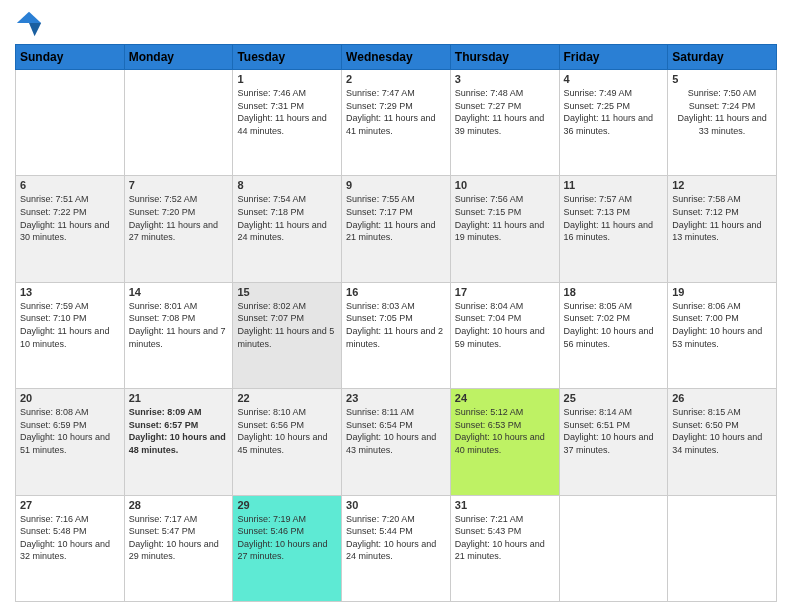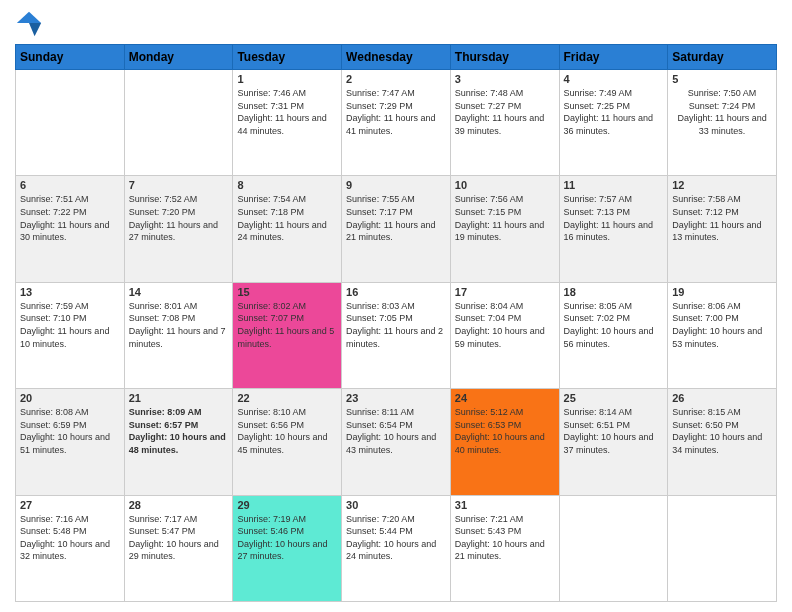--- a/index.html
+++ b/index.html
@@ -225,21 +225,21 @@
             <div class="day-info" style="white-space: pre-line;">Sunrise: 7:59 AM
 Sunset: 7:10 PM
 Daylight: 11 hours and 10 minutes.</div>
           </td>
           <td style="background-color: rgb(255, 255, 255);">
             <span class="day-num">14</span>
             <div class="day-info" style="white-space: pre-line;">Sunrise: 8:01 AM
 Sunset: 7:08 PM
 Daylight: 11 hours and 7 minutes.</div>
           </td>
-          <td style="background-color: #ec4899;">
+          <td style="background-color: #e5e5e5;">
             <span class="day-num">15</span>
             <div class="day-info" style="white-space: pre-line;">Sunrise: 8:02 AM
 Sunset: 7:07 PM
 Daylight: 11 hours and 5 minutes.</div>
           </td>
           <td style="background-color: rgb(255, 255, 255);">
             <span class="day-num">16</span>
             <div class="day-info" style="white-space: pre-line;">Sunrise: 8:03 AM
 Sunset: 7:05 PM
 Daylight: 11 hours and 2 minutes.</div>
@@ -281,21 +281,21 @@
             <div class="day-info" style="white-space: pre-line;">Sunrise: 8:10 AM
 Sunset: 6:56 PM
 Daylight: 10 hours and 45 minutes.</div>
           </td>
           <td style="background-color: rgb(240, 240, 240); margin-top: 10px;">
             <span class="day-num">23</span>
             <div class="day-info" style="white-space: pre-line;">Sunrise: 8:11 AM
 Sunset: 6:54 PM
 Daylight: 10 hours and 43 minutes.</div>
           </td>
-          <td style="background-color: #f97316;">
+          <td style="background-color: #bef264;">
             <span class="day-num">24</span>
             <div class="day-info" style="white-space: pre-line;">Sunrise: 5:12 AM
 Sunset: 6:53 PM
 Daylight: 10 hours and 40 minutes.</div>
           </td>
           <td style="background-color: rgb(240, 240, 240);">
             <span class="day-num">25</span>
             <div class="day-info" style="white-space: pre-line;">Sunrise: 8:14 AM
 Sunset: 6:51 PM
 Daylight: 10 hours and 37 minutes.</div>

